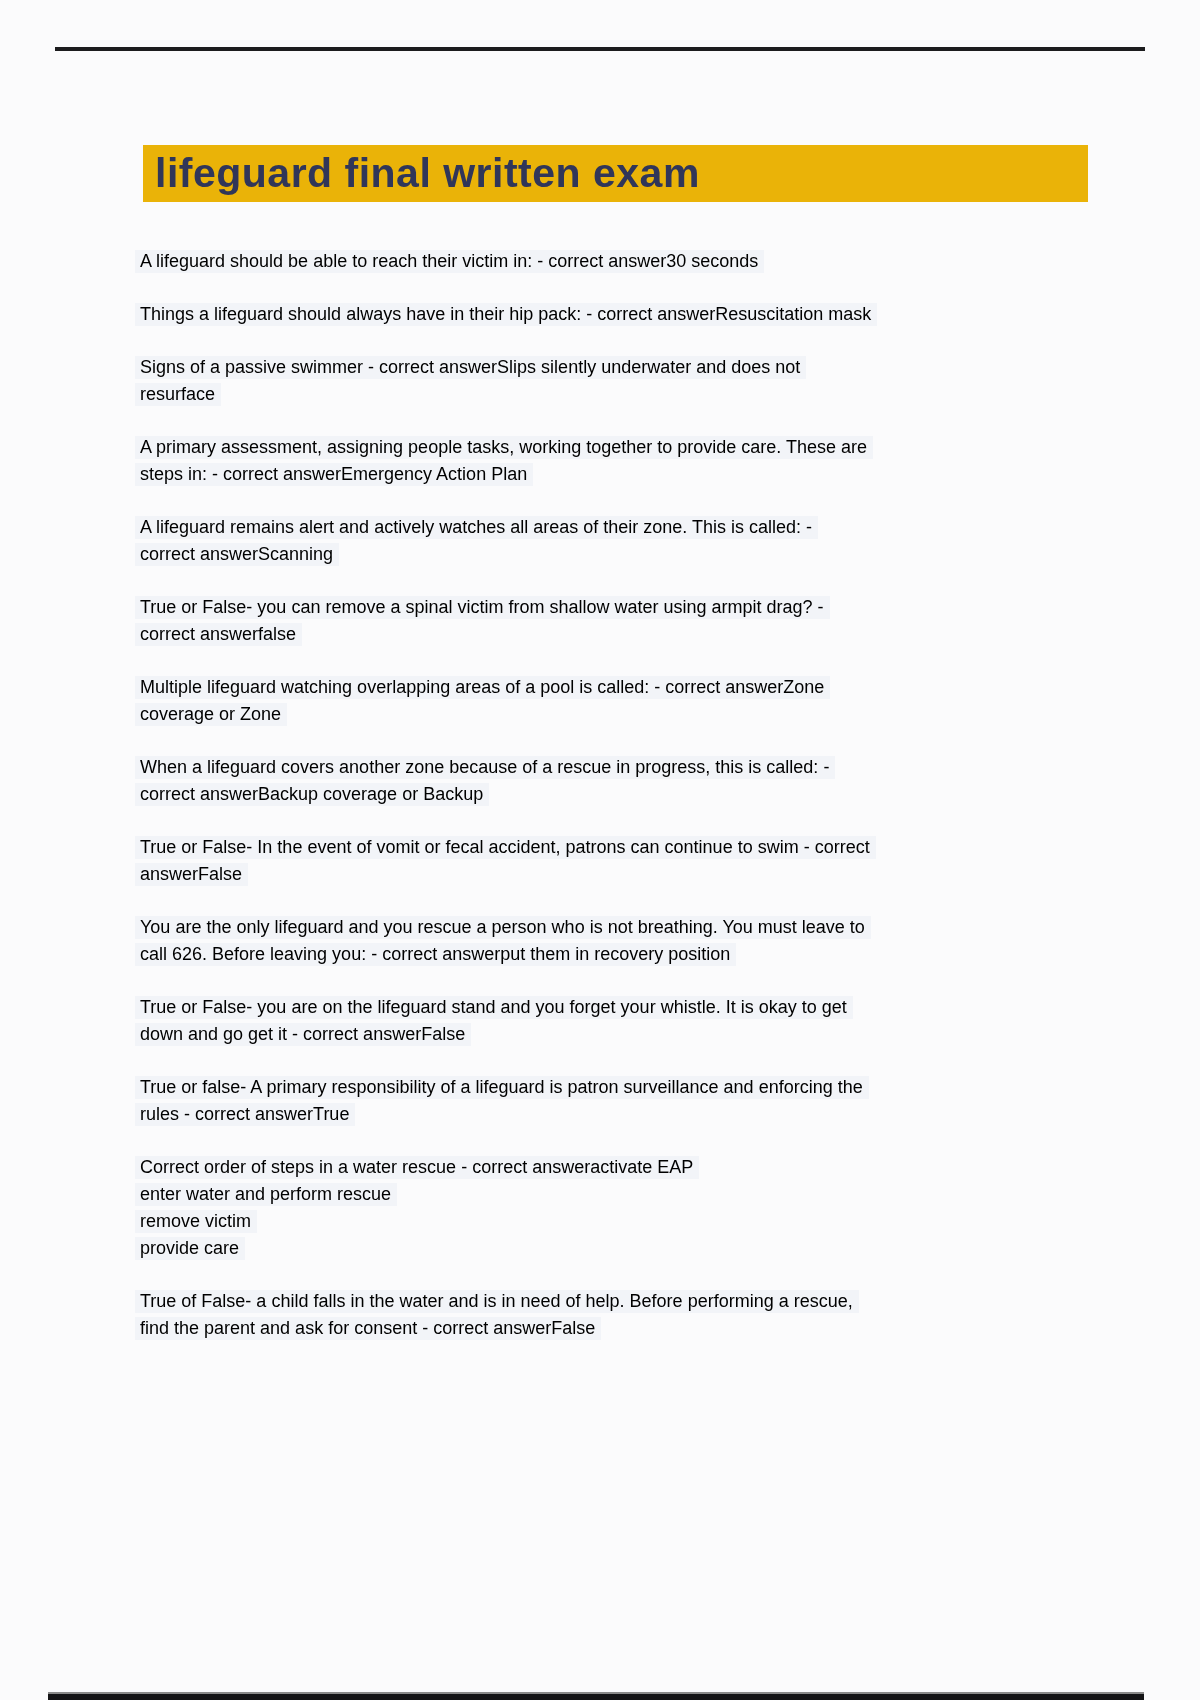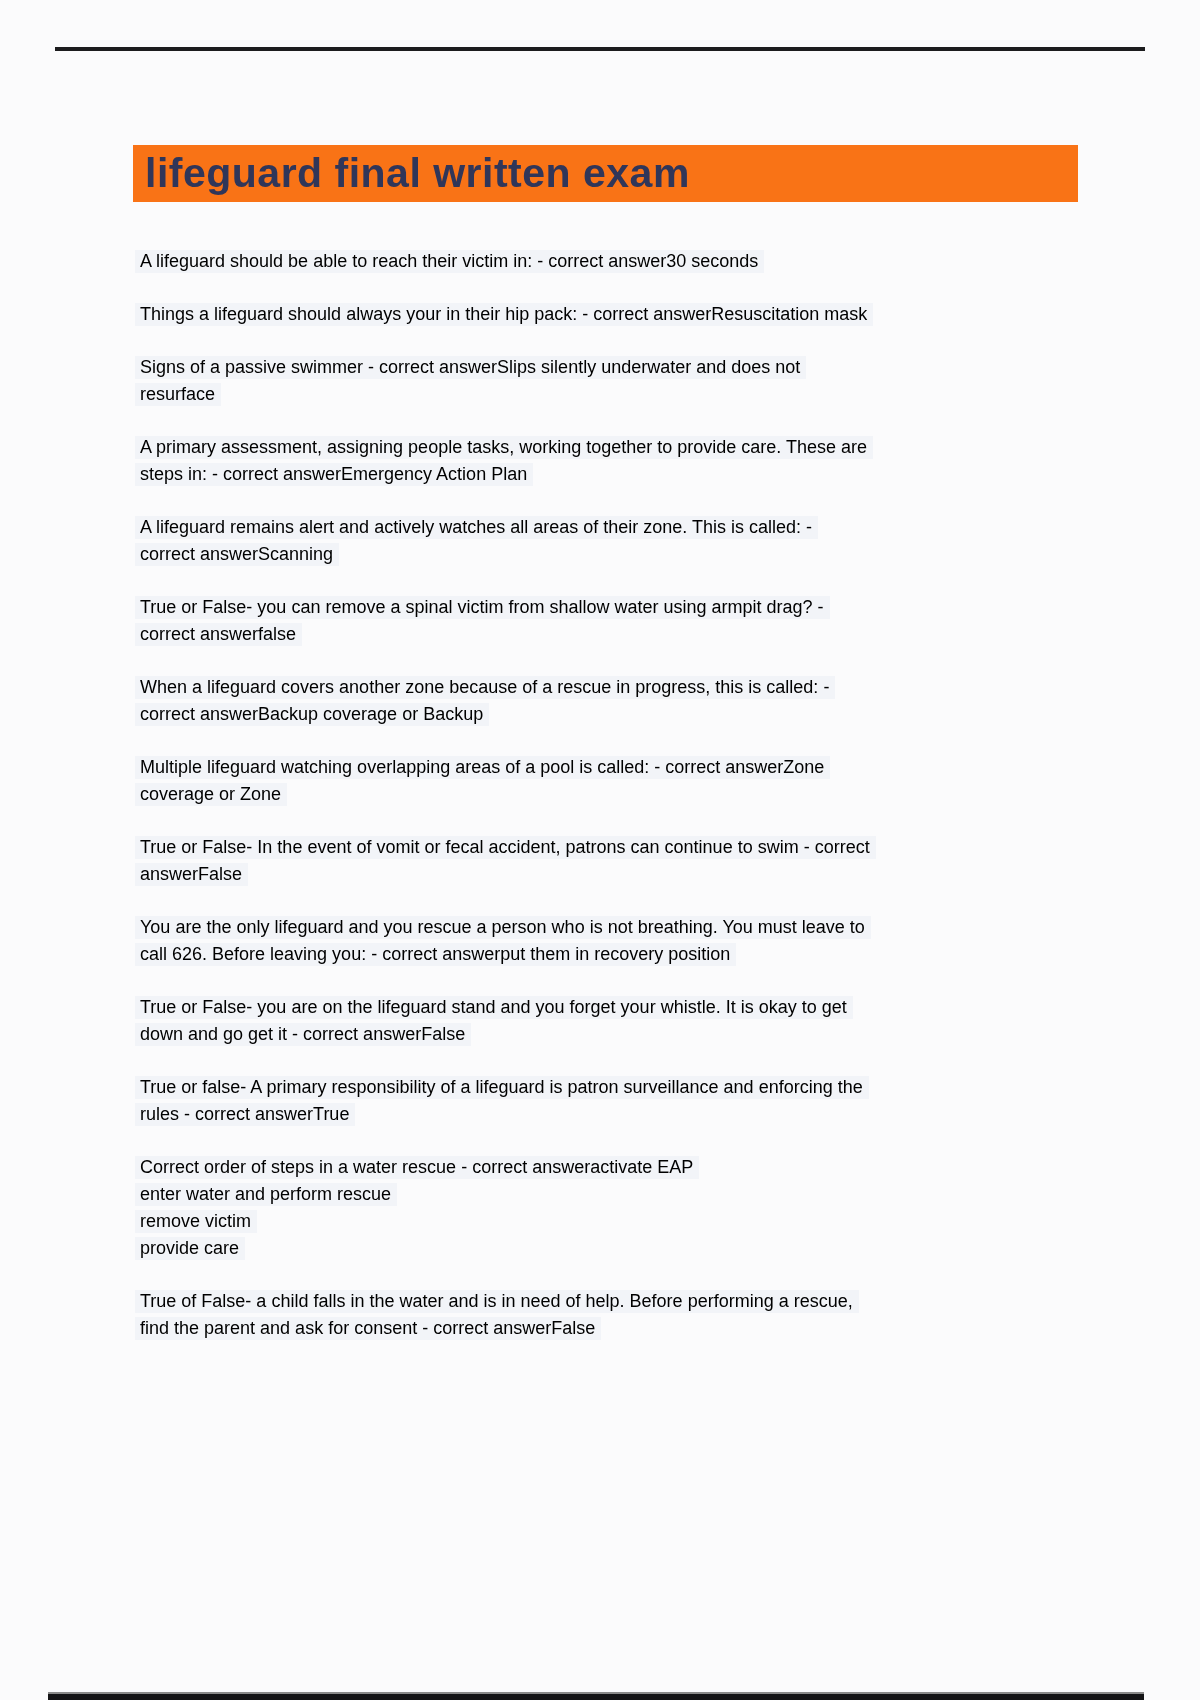--- a/index.html
+++ b/index.html
@@ -27,25 +27,25 @@
     position: absolute;
     left: 48px;
     top: 1694px;
     width: 1096px;
     height: 6px;
     background: #141416;
     box-shadow: 0 -2px 0 #8a8a8a;
   }
   .title-band {
     position: absolute;
-    left: 133px;
+    left: 143px;
     top: 145px;
     width: 945px;
     height: 57px;
-    background: #f97316;
+    background: #eab308;
     display: flex;
     align-items: center;
     box-sizing: border-box;
     padding-left: 12px;
     text-align: right;
   }
   .title-band h1 {
     margin: 0;
     font-size: 41px;
     font-weight: bold;
@@ -79,33 +79,33 @@
 <div class="page">
 
   <div class="rule-top"></div>
 
   <div class="title-band">
     <h1>lifeguard final written exam</h1>
   </div>
 
   <div class="qa-list">
     <p><span class="hl">A lifeguard should be able to reach their victim in: - correct answer30 seconds</span></p>
-    <p><span class="hl">Things a lifeguard should always your in their hip pack: - correct answerResuscitation mask</span></p>
+    <p><span class="hl">Things a lifeguard should always have in their hip pack: - correct answerResuscitation mask</span></p>
     <p><span class="hl">Signs of a passive swimmer - correct answerSlips silently underwater and does not
 resurface</span></p>
     <p><span class="hl">A primary assessment, assigning people tasks, working together to provide care. These are
 steps in: - correct answerEmergency Action Plan</span></p>
     <p><span class="hl">A lifeguard remains alert and actively watches all areas of their zone. This is called: -
 correct answerScanning</span></p>
     <p><span class="hl">True or False- you can remove a spinal victim from shallow water using armpit drag? -
 correct answerfalse</span></p>
+    <p><span class="hl">Multiple lifeguard watching overlapping areas of a pool is called: - correct answerZone
+coverage or Zone</span></p>
     <p><span class="hl">When a lifeguard covers another zone because of a rescue in progress, this is called: -
 correct answerBackup coverage or Backup</span></p>
-    <p><span class="hl">Multiple lifeguard watching overlapping areas of a pool is called: - correct answerZone
-coverage or Zone</span></p>
     <p><span class="hl">True or False- In the event of vomit or fecal accident, patrons can continue to swim - correct
 answerFalse</span></p>
     <p><span class="hl">You are the only lifeguard and you rescue a person who is not breathing. You must leave to
 call 626. Before leaving you: - correct answerput them in recovery position</span></p>
     <p><span class="hl">True or False- you are on the lifeguard stand and you forget your whistle. It is okay to get
 down and go get it - correct answerFalse</span></p>
     <p><span class="hl">True or false- A primary responsibility of a lifeguard is patron surveillance and enforcing the
 rules - correct answerTrue</span></p>
     <p><span class="hl">Correct order of steps in a water rescue - correct answeractivate EAP
 enter water and perform rescue

